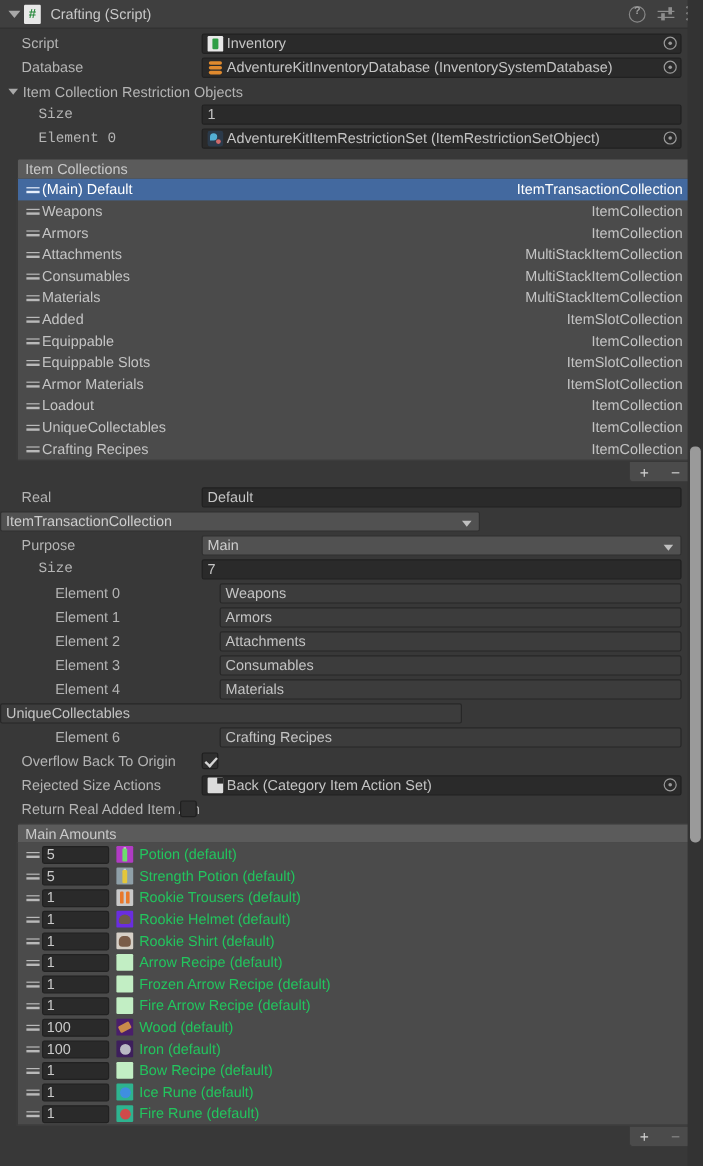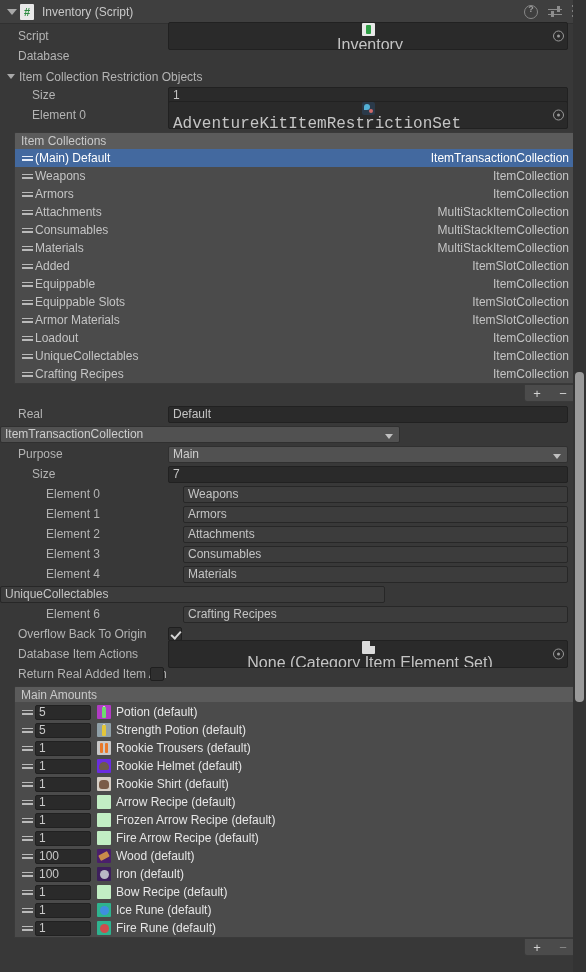--- a/index.html
+++ b/index.html
@@ -50,27 +50,27 @@
   .preset-knob1 { left:9px; top:1.5px; }
   .preset-knob2 { left:3px; top:6.5px; }
   .kebab-icon { width:4px; }
   .kebab-icon span { display:block; width:2.5px; height:2.5px; background:#b0b0b0;
     border-radius:50%; margin-bottom:2.5px; }
 
   
   .row { height:20px; display:flex; align-items:center; position:relative; }
   .lbl { color:#b4b4b4; font-size:12px; white-space:nowrap; }
   .lbl-l0 { padding-left:18px; width:168px; }
-  .lbl-l1 { padding-left:32px; width:168px; }
+  .lbl-l1 { padding-left:32px; width:168px;font-family:Liberation Mono, monospace; }
   .lbl-l2 { padding-left:46px; width:183px; }
 
   .objfield {
-    height:28px; background:#2a2a2a; border:1px solid #212121; border-radius:2px;
-    display:flex; align-items:center; padding-left:4px; color:#c4c4c4; font-size:16px;
-    position:relative; overflow:hidden;flex-direction:column;
+    height:17px; background:#2a2a2a; border:1px solid #212121; border-radius:2px;
+    display:flex; align-items:center; padding-left:4px; color:#c4c4c4; font-size:12px;
+    position:relative; overflow:hidden;
   }
   .objfield .picker {
     position:absolute; right:3px; top:50%; transform:translateY(-50%);
     width:11px; height:11px; border:1.5px solid #9a9a9a; border-radius:50%;
   }
   .objfield .picker::after {
     content:""; position:absolute; left:2.5px; top:2.5px; width:3px; height:3px;
     background:#9a9a9a; border-radius:50%;
   }
   .txtfield {
@@ -167,21 +167,21 @@
   }
   .ia-body { background:#4b4b4b; border:1px solid #3a3a3a; border-top:none; padding-top:1px; }
   .ia-row { height:18px; display:flex; align-items:center; padding-left:6px; }
   .ia-num {
     width:56px; height:15px; background:#2a2a2a; border:1px solid #212121; border-radius:2px;
     color:#c9c9c9; font-size:12px; display:flex; align-items:center; padding-left:3px;
     margin-right:6px; flex:0 0 56px;
   }
   .ia-icon { width:14px; height:14px; flex:0 0 14px; margin-right:5px; border-radius:1px;
     position:relative; overflow:hidden; }
-  .ia-label { color:#e5e5e5; font-size:12px; white-space:nowrap;text-align:right; }
+  .ia-label { color:#22c55e; font-size:12px; white-space:nowrap;text-align:right; }
 
   
   .sp-bottle { position:absolute; left:5px; top:1.5px; width:4px; height:11px; border-radius:1px; }
   .sp-bottle-neck { position:absolute; left:6px; top:0.5px; width:2px; height:3px; background:#cfcfcf; }
   .sp-round { position:absolute; left:2.5px; top:2.5px; width:9px; height:9px; border-radius:50%; }
   .sp-rect { position:absolute; left:2px; top:4px; width:10px; height:6px; border-radius:1px;
     transform:rotate(-28deg); }
   .sp-legs { position:absolute; left:3px; top:2px; width:8px; height:10px; }
   .sp-legs i { position:absolute; top:0; width:3px; height:10px; background:#e8782a; border-radius:1px; }
   .sp-legs i:nth-child(1){ left:0; }
@@ -200,21 +200,21 @@
   }
 </style>
 </head>
 <body>
 
 <div class="inspector">
 
   <div class="comp-header">
     <div class="foldout-arrow"></div>
     <div class="cs-icon">#</div>
-    <div class="comp-title">Inventory (Script)</div>
+    <div class="comp-title">Crafting (Script)</div>
     <div class="header-icons">
       <div class="hicon help-icon"></div>
       <div class="hicon preset-icon">
         <div class="preset-knob1"></div>
           <div class="preset-knob2"></div>
       </div>
       <div class="hicon kebab-icon">
         <span></span>
           <span></span>
           <span></span>
@@ -226,35 +226,44 @@
     <div class="lbl lbl-l0">Script</div>
     <div class="objfield" style="width:400px;">
       <div class="tiny-icon icon-script"></div>
       <span>Inventory</span>
       <div class="picker"></div>
     </div>
   </div>
 
   <div class="row">
     <div class="lbl lbl-l0">Database</div>
+    <div class="objfield" style="width:400px;">
+      <div class="tiny-icon icon-db">
+        <span></span>
+          <span></span>
+          <span></span>
+      </div>
+      <span>AdventureKitInventoryDatabase (InventorySystemDatabase)</span>
+      <div class="picker"></div>
+    </div>
   </div>
 
   <div class="foldout-row" style="margin-top:2px;">
     <div class="fold-tri"></div>
     <div class="lbl">Item Collection Restriction Objects</div>
   </div>
 
   <div class="row">
     <div class="lbl lbl-l1">Size</div>
     <div class="txtfield" style="width:400px;">1</div>
   </div>
 
   <div class="row">
     <div class="lbl lbl-l1">Element 0</div>
-    <div class="objfield" style="width:400px;font-family:Liberation Mono, monospace;">
+    <div class="objfield" style="width:400px;">
       <div class="tiny-icon icon-so"></div>
       <span>AdventureKitItemRestrictionSet (ItemRestrictionSetObject)</span>
       <div class="picker"></div>
     </div>
   </div>
 
   <div class="rl-wrap" style="margin-top:7px;">
     <div class="rl-header">Item Collections</div>
     <div class="rl-body" id="collections-body">
         <div class="rl-row selected">
@@ -418,24 +427,24 @@
         <div class="lbl lbl-l2">Element 6</div>
         <div class="txtfield-light" style="width:385px;">Crafting Recipes</div>
       </div>
     </div>
 
   <div class="row">
     <div class="lbl lbl-l0">Overflow Back To Origin</div>
     <div class="checkbox checked"></div>
   </div>
   <div class="row">
-    <div class="lbl lbl-l0">Database Item Actions</div>
+    <div class="lbl lbl-l0">Rejected Size Actions</div>
     <div class="objfield" style="width:400px;">
       <div class="tiny-icon icon-none"></div>
-      <span>None (Category Item Element Set)</span>
+      <span>Back (Category Item Action Set)</span>
       <div class="picker"></div>
     </div>
   </div>
   <div class="row">
     <div class="lbl" style="padding-left:18px;width:150px;">Return Real Added Item Am</div>
     <div class="checkbox"></div>
   </div>
 
   <div class="ia-wrap" style="margin-top:2px;">
     <div class="ia-header">Main Amounts</div>

